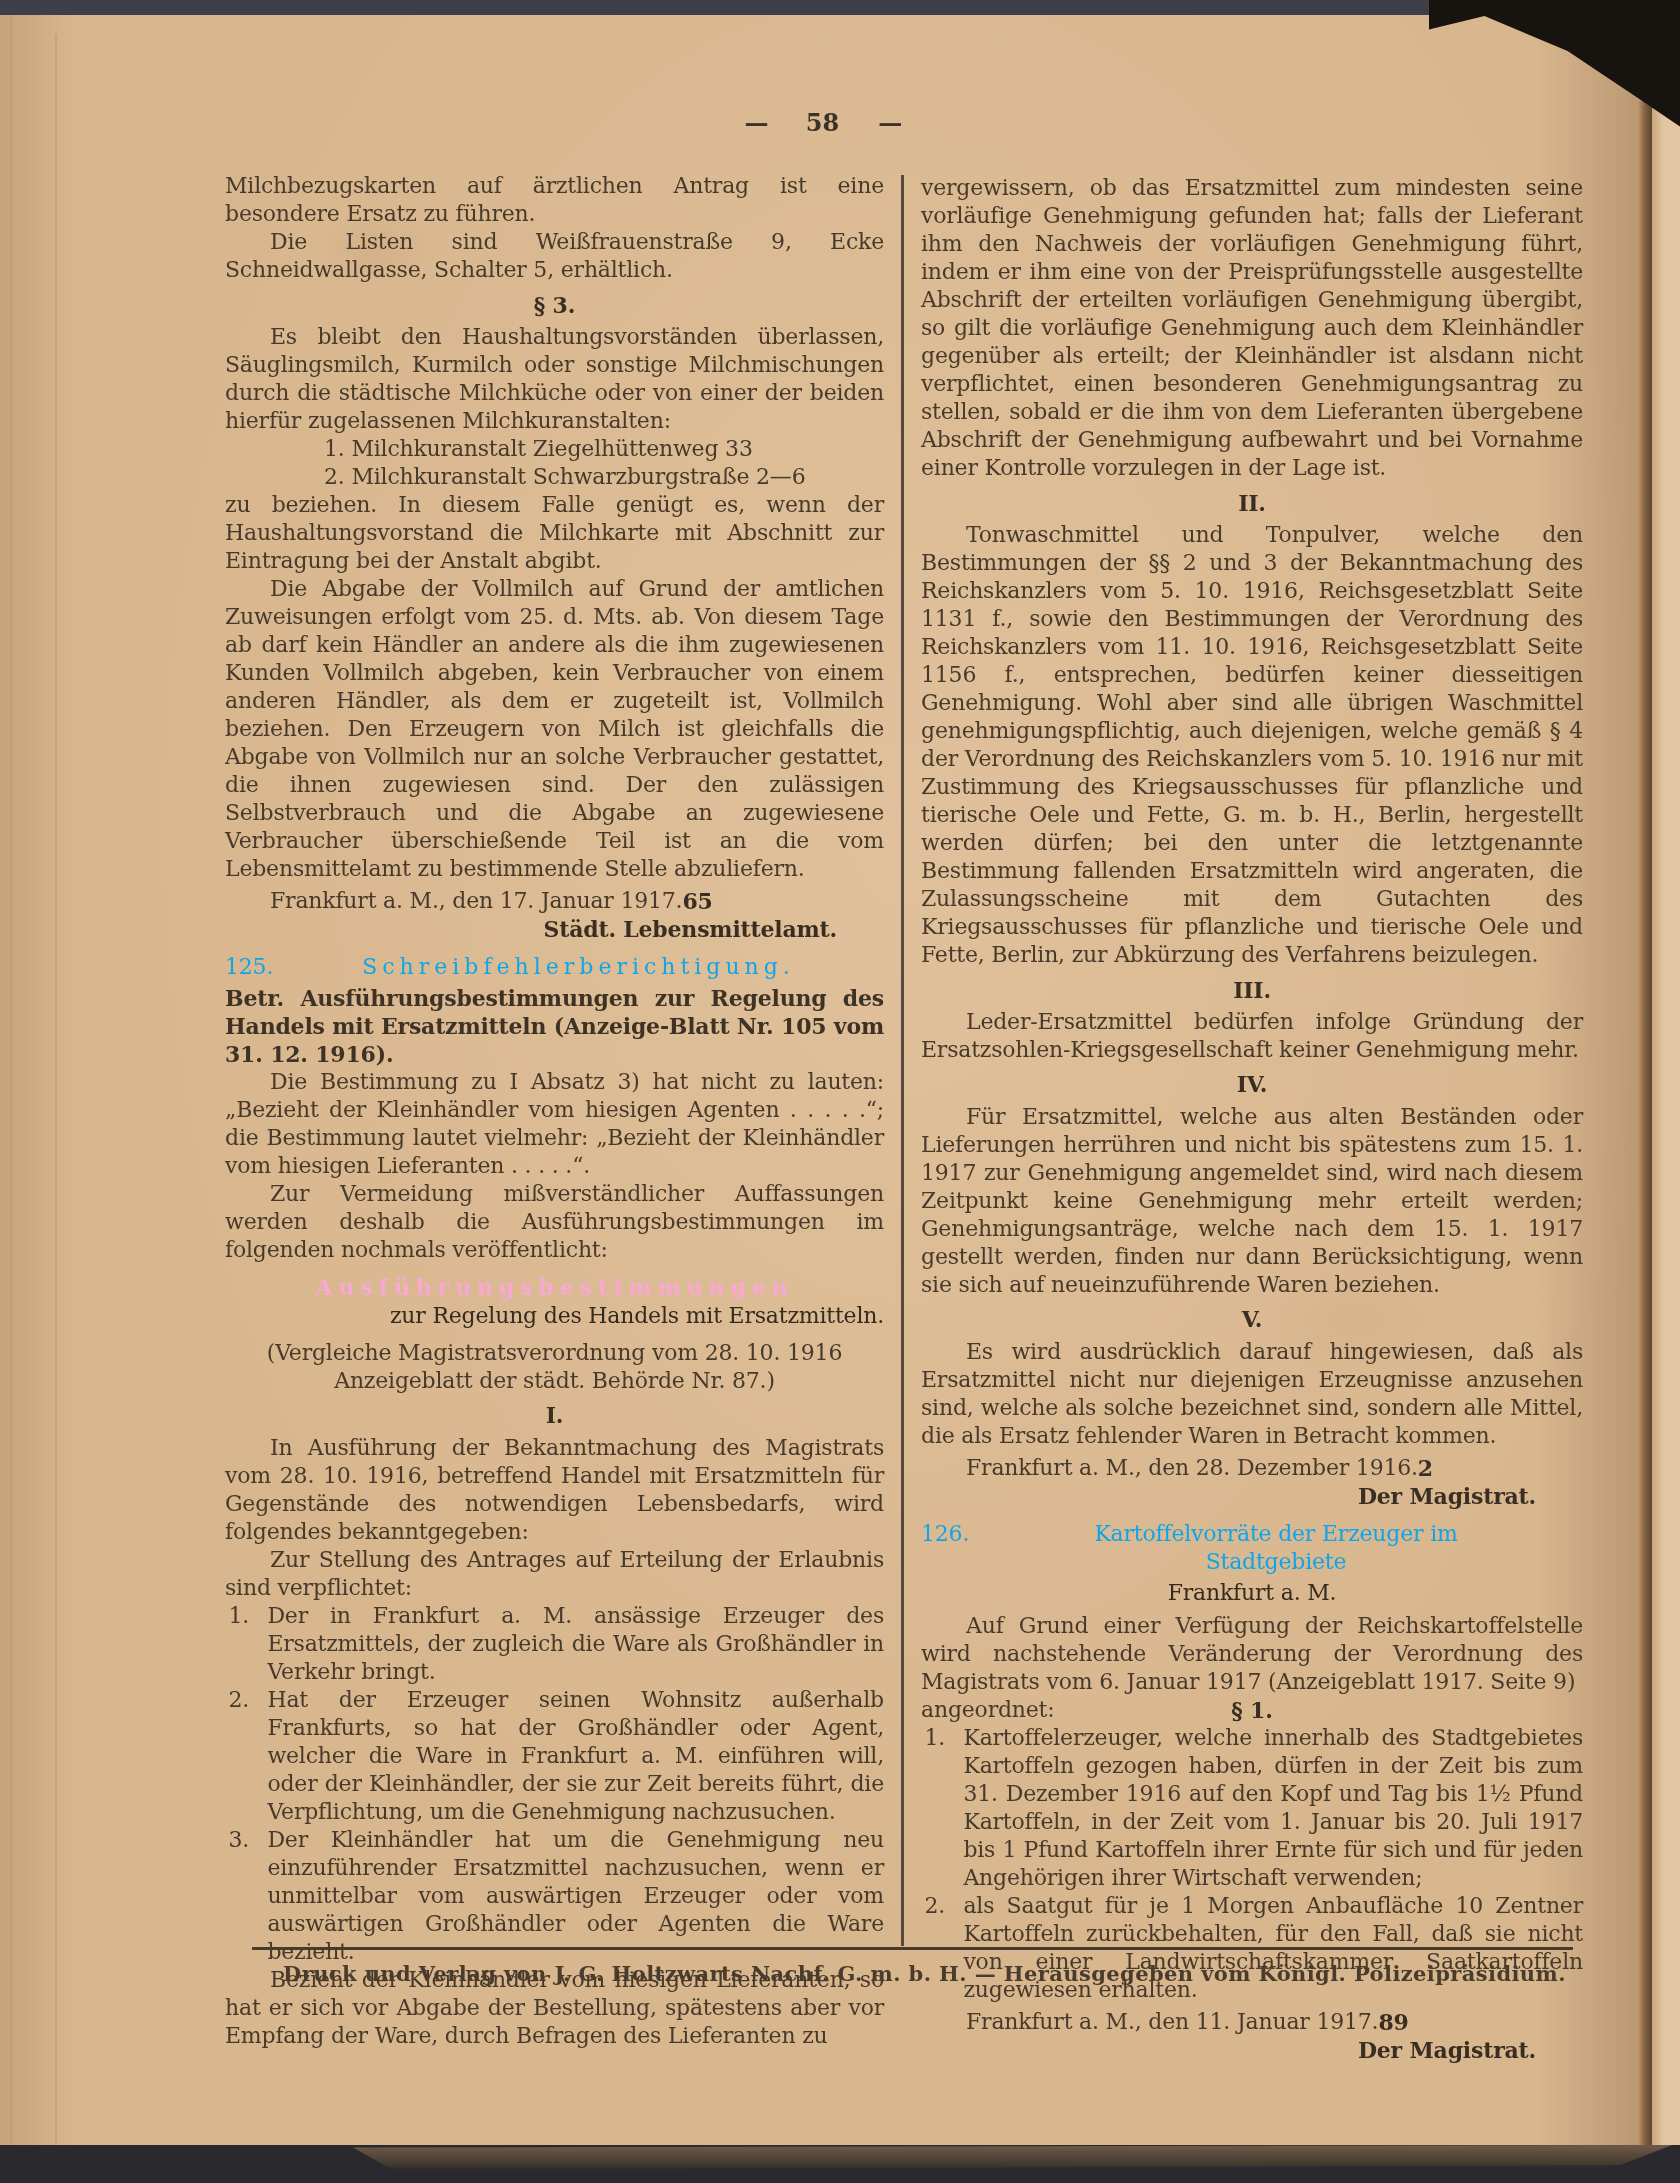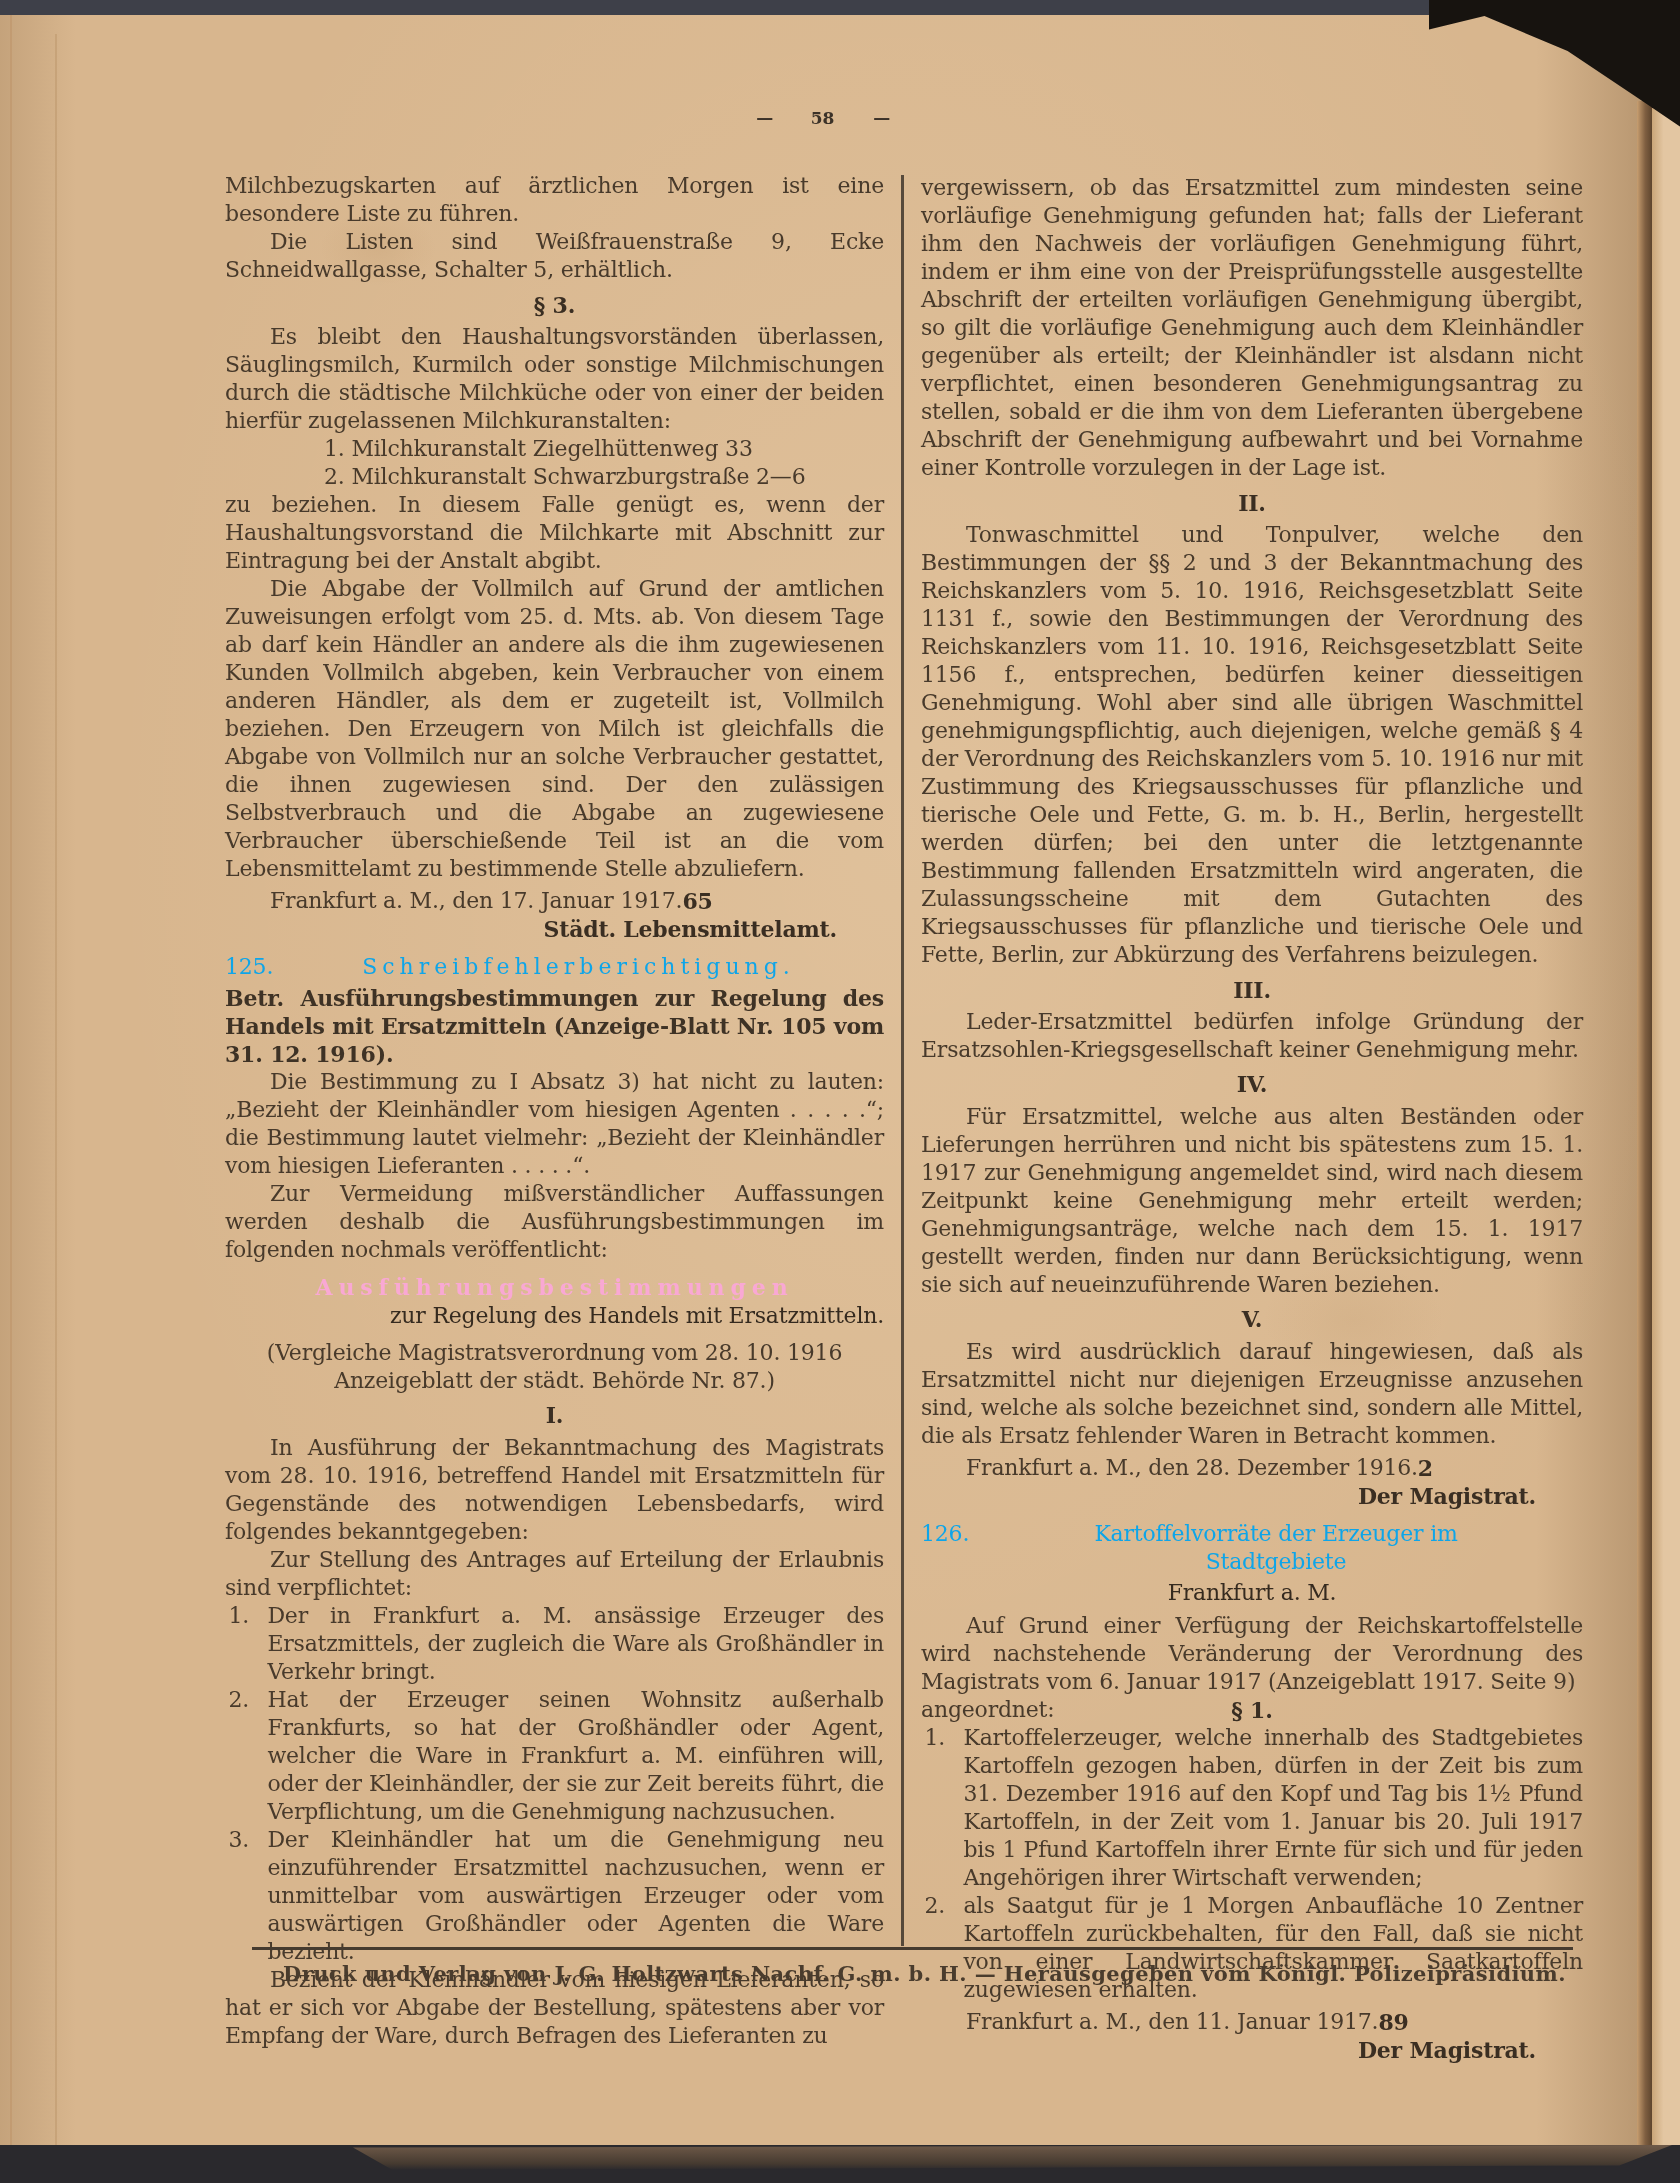--- a/index.html
+++ b/index.html
@@ -27,21 +27,21 @@
   .stain-b{position:absolute;left:1261px;top:1261px;width:185px;height:118px;border-radius:50%;
     background:radial-gradient(ellipse,rgba(156,108,58,0.08),rgba(0,0,0,0) 70%);}
   .crease-1{position:absolute;left:10px;top:15px;width:1.7px;height:2130px;background:#bd9468;opacity:.55;}
   .crease-2{position:absolute;left:55px;top:34px;width:1.7px;height:2112px;background:#c09a6e;opacity:.6;}
   .gutter-shadow{position:absolute;left:1637px;top:101px;width:15px;height:2045px;
     background:linear-gradient(90deg,#c79e70,#7f5f41 55%,#5e452e);}
   .next-page-edge{position:absolute;left:1652px;top:108px;width:29px;height:2038px;
     background:linear-gradient(90deg,#caa679,#e3c6a2 40%);}
   
   .page-num{position:absolute;left:0;top:108px;width:1645px;text-align:center;
-    font-size:17px;font-weight:bold;color:#3c3228;}
+    font-size:24px;font-weight:bold;color:#3c3228;}
   .page-num .dash{margin:0 39px;letter-spacing:-1.7px;}
   .col{position:absolute;color:#483a2b;font-size:22px;line-height:28px;
     letter-spacing:-0.2px;text-align:justify;}
   .col-left{left:225px;top:172px;width:659px;}
   .col-right{left:921px;top:174px;width:662px;}
   .divider{position:absolute;left:901px;top:175px;width:3.4px;height:1771px;background:#3f362c;opacity:.85;}
   .p{text-indent:45px;margin:0;}
   .p0{text-indent:0;margin:0;}
   .bold{font-weight:bold;color:#3e3225;}
   .hsec{text-align:center;font-weight:bold;color:#3a2e22;margin:6.7px 0 4.2px;text-indent:0;}
@@ -83,21 +83,21 @@
 <div class="cover-bottom"></div>
 <div class="bottom-strip"></div>
 
 <div class="page-num">
   <span class="dash">—</span><span>58</span><span class="dash">—</span>
 </div>
 
 <div class="divider"></div>
 
 <div class="col col-left">
-  <p class="p0">Milchbezugskarten auf ärztlichen Morgen ist eine besondere Liste zu führen.</p>
+  <p class="p0">Milchbezugskarten auf ärztlichen Antrag ist eine besondere Ersatz zu führen.</p>
   <p class="p">Die Listen sind Weißfrauenstraße 9, Ecke Schneidwallgasse, Schalter 5, erhältlich.</p>
   <p class="hsec">§ 3.</p>
   <p class="p">Es bleibt den Haushaltungsvorständen überlassen, Säuglingsmilch, Kurmilch oder sonstige Milchmischungen durch die städtische Milchküche oder von einer der beiden hierfür zugelassenen Milchkuranstalten:</p>
   <p class="plist">1. Milchkuranstalt Ziegelhüttenweg 33</p>
   <p class="plist">2. Milchkuranstalt Schwarzburgstraße 2—6</p>
   <p class="p0">zu beziehen. In diesem Falle genügt es, wenn der Haushaltungsvorstand die Milchkarte mit Abschnitt zur Eintragung bei der Anstalt abgibt.</p>
   <p class="p">Die Abgabe der Vollmilch auf Grund der amtlichen Zuweisungen erfolgt vom 25. d. Mts. ab. Von diesem Tage ab darf kein Händler an andere als die ihm zugewiesenen Kunden Vollmilch abgeben, kein Verbraucher von einem anderen Händler, als dem er zugeteilt ist, Vollmilch beziehen. Den Erzeugern von Milch ist gleichfalls die Abgabe von Vollmilch nur an solche Verbraucher gestattet, die ihnen zugewiesen sind. Der den zulässigen Selbstverbrauch und die Abgabe an zugewiesene Verbraucher überschießende Teil ist an die vom Lebensmittelamt zu bestimmende Stelle abzuliefern.</p>
   <div class="dateline">
     <span class="d">Frankfurt a. M., den 17. Januar 1917.</span>
     <span class="r">65</span>

